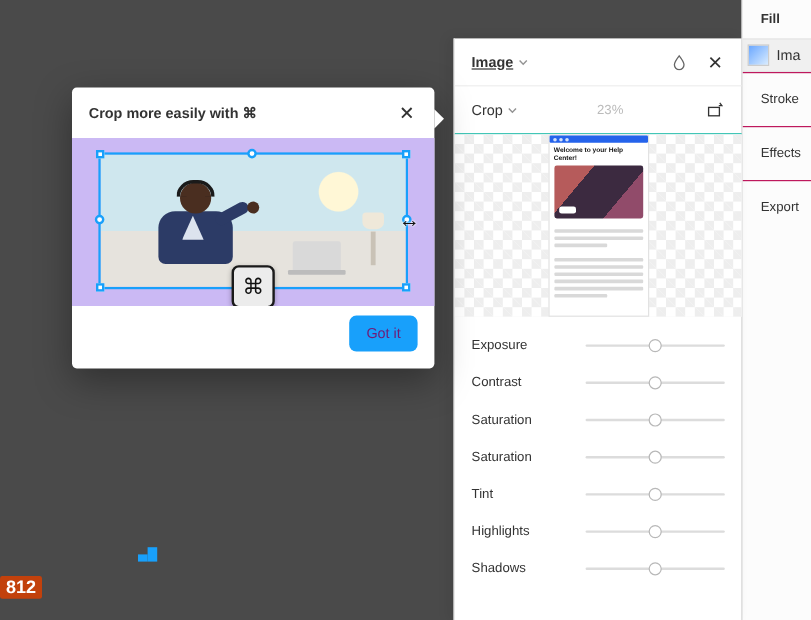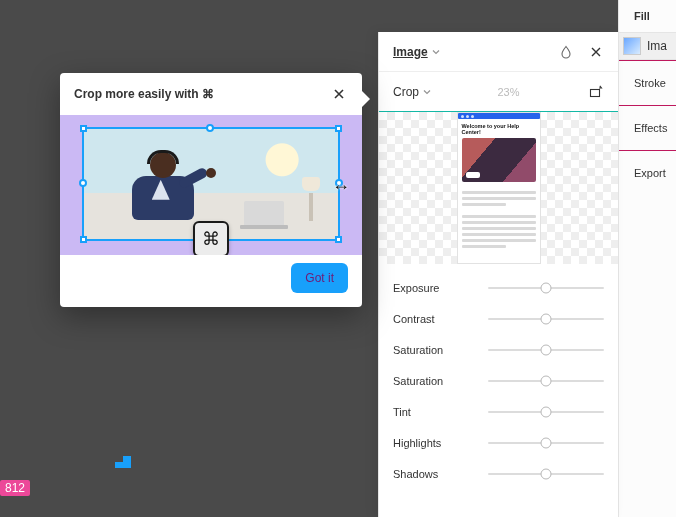--- a/index.html
+++ b/index.html
@@ -141,22 +141,22 @@
   .btn-primary{
     background:#18a0fb; color:#701a75; border:none; border-radius:6px; padding:8px 14px;
     font-size:12px; font-weight:500; cursor:pointer;
   }
 
   
   .cv-step{ position:absolute; left:115px; top:456px; width:16px; height:12px;}
   .cv-step .a{position:absolute;right:0;bottom:0;width:8px;height:12px;background:#18a0fb;}
   .cv-step .b{position:absolute;right:8px;bottom:0;width:8px;height:6px;background:#18a0fb;}
   .cv-badge{
-    position:absolute; left:0; top:480px; background:#ec4899; color:#fff;
-    font-size:12px; padding:1px 5px; border-radius:2px; font-weight:400;
+    position:absolute; left:0; top:480px; background:#c2410c; color:#fff;
+    font-size:15px; padding:1px 5px; border-radius:2px; font-weight:700;
   }
 </style>
 </head>
 <body>
 
 <div class="canvas">
   <div class="cv-step">
       <div class="a"></div>
       <div class="b"></div>
     </div>

